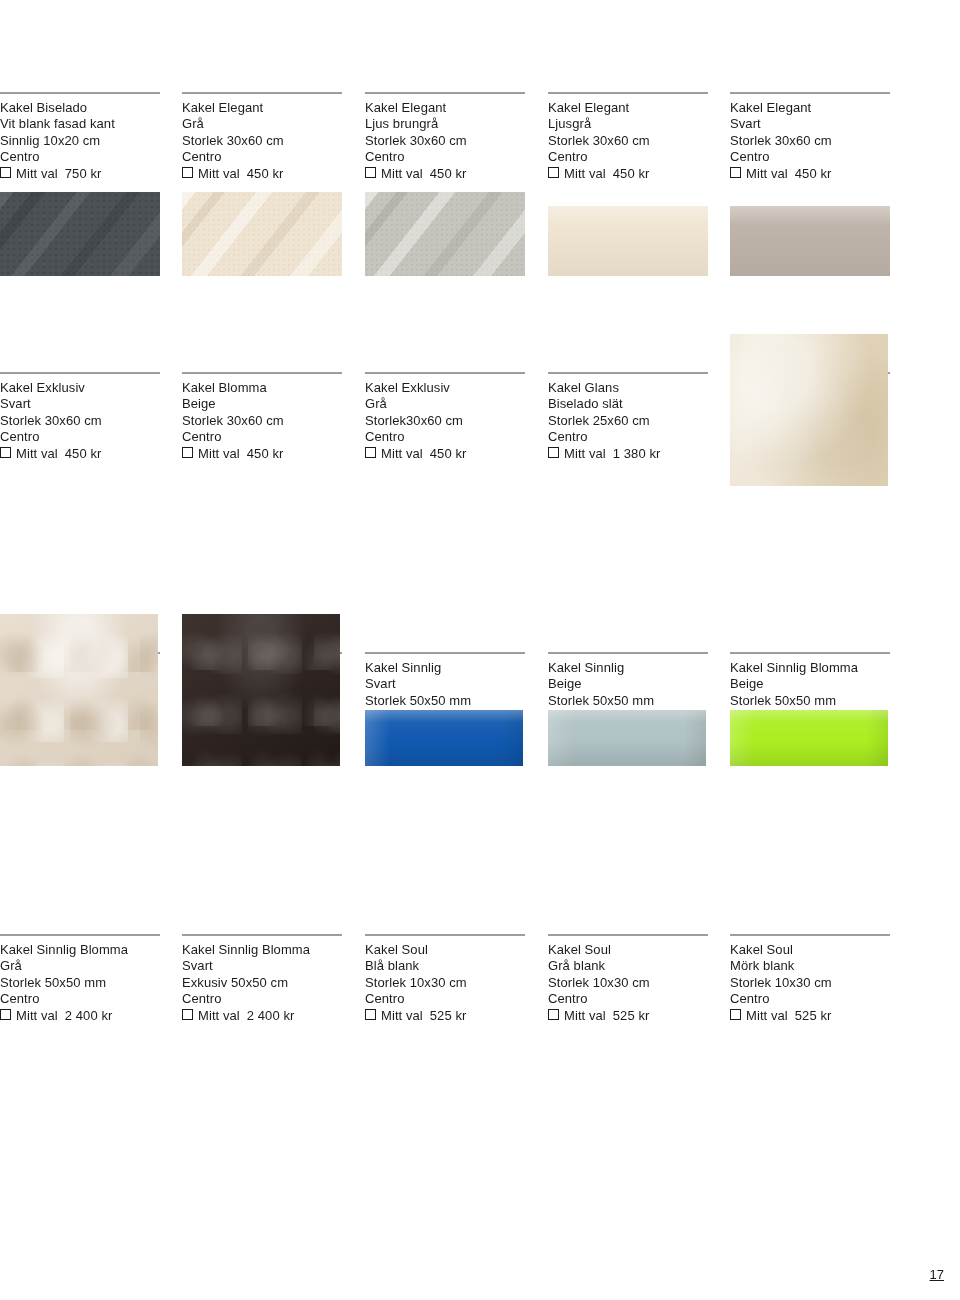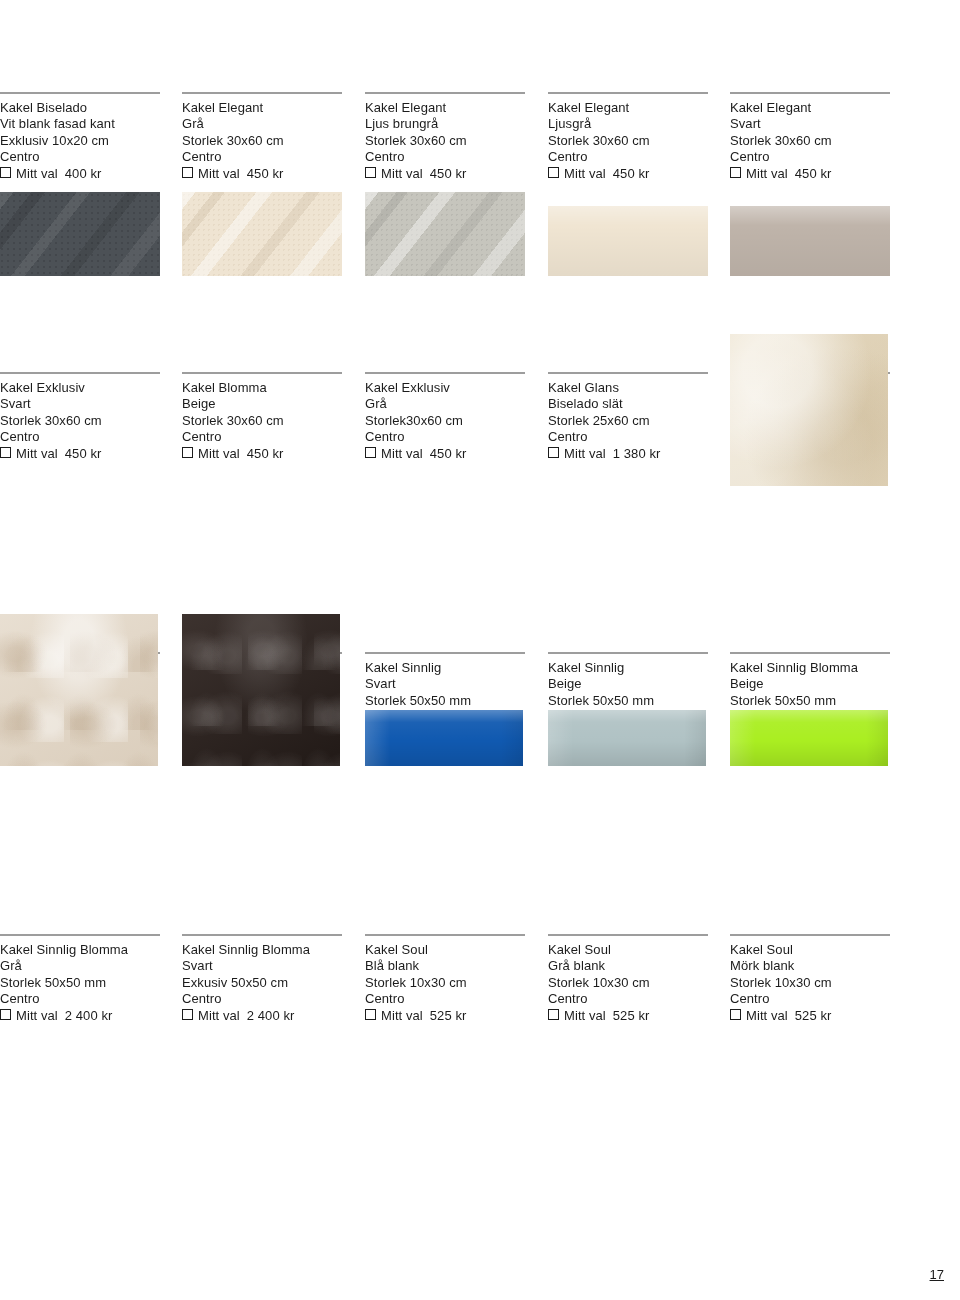--- a/index.html
+++ b/index.html
@@ -107,23 +107,23 @@
 <body>
 
 <div class="page">
   <div id="rows-root">
       <div class="row" style="top: 0px;">
         <div class="cell" style="left: 0px;">
           <div class="rule" style="top: 92px;"></div>
           <div class="info" style="top: 100px;">
             <span class="line">Kakel Biselado</span>
             <span class="line">Vit blank fasad kant</span>
-            <span class="line">Exklusiv 10x20 cm</span>
-            <span class="line">Centro</span>
-            <div class="line choice"><span class="checkbox"></span><span class="choice-label">Mitt val</span><span class="price">400 kr</span></div>
+            <span class="line">Sinnlig 10x20 cm</span>
+            <span class="line">Centro</span>
+            <div class="line choice"><span class="checkbox"></span><span class="choice-label">Mitt val</span><span class="price">750 kr</span></div>
           </div>
         </div>
         <div class="cell" style="left: 182px;">
           <div class="rule" style="top: 92px;"></div>
           <div class="info" style="top: 100px;">
             <span class="line">Kakel Elegant</span>
             <span class="line">Grå</span>
             <span class="line">Storlek 30x60 cm</span>
             <span class="line">Centro</span>
             <div class="line choice"><span class="checkbox"></span><span class="choice-label">Mitt val</span><span class="price">450 kr</span></div>

